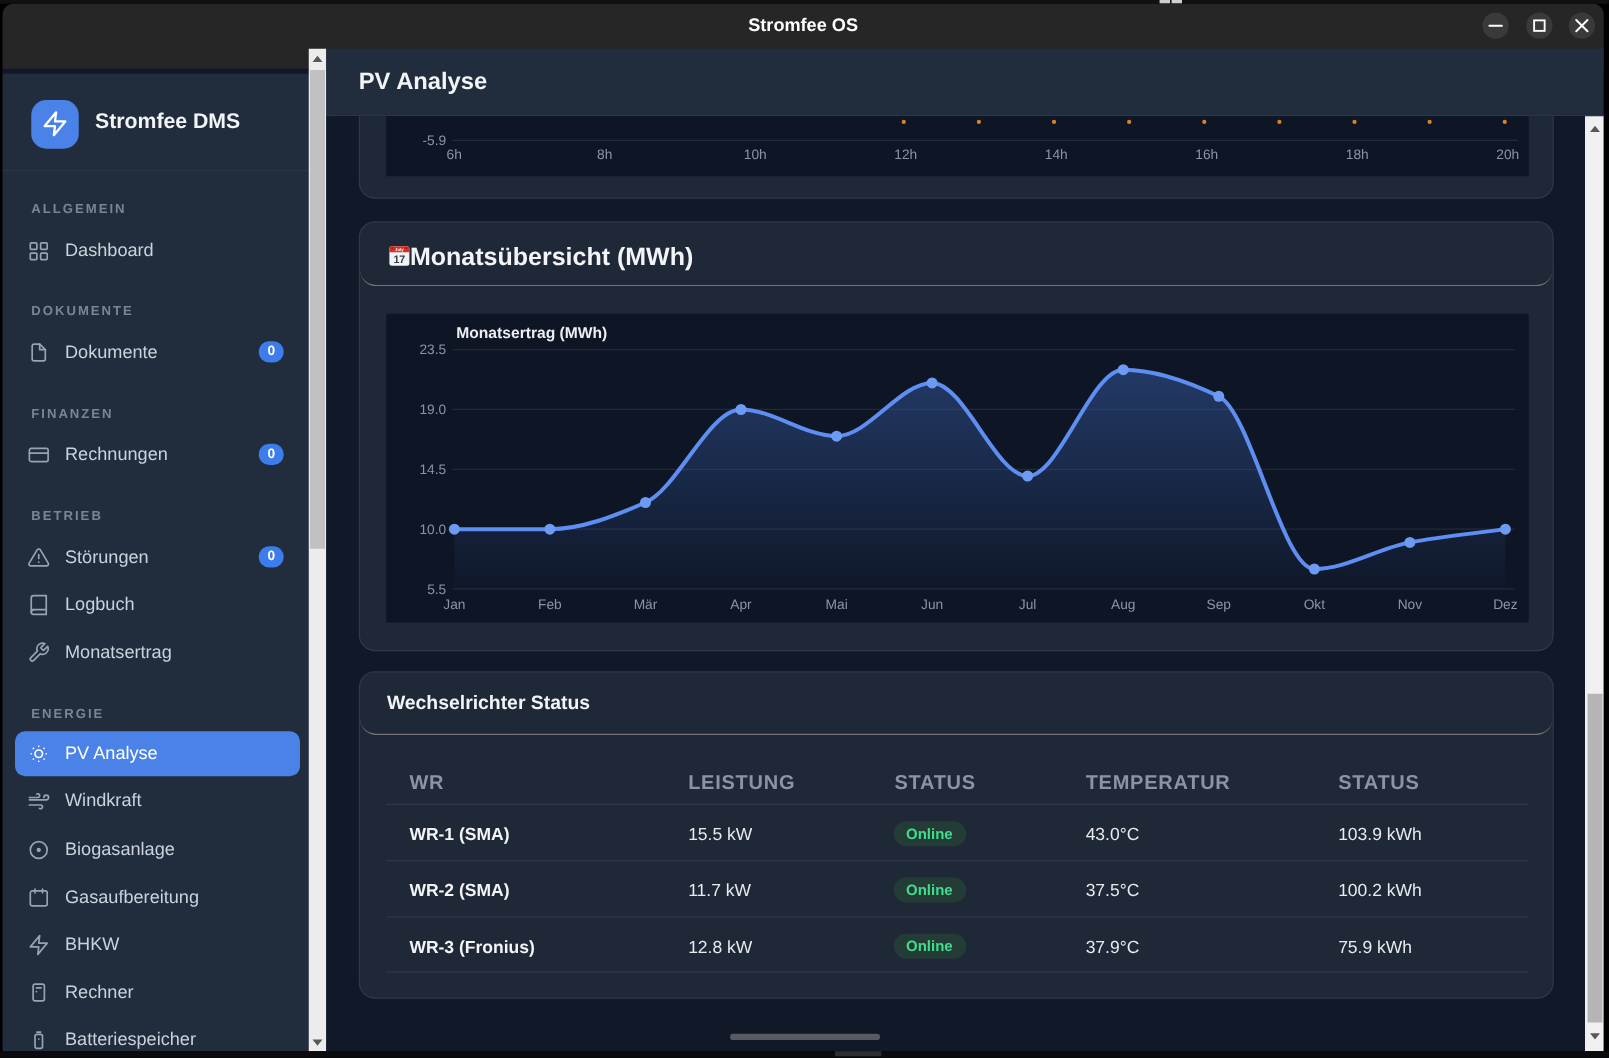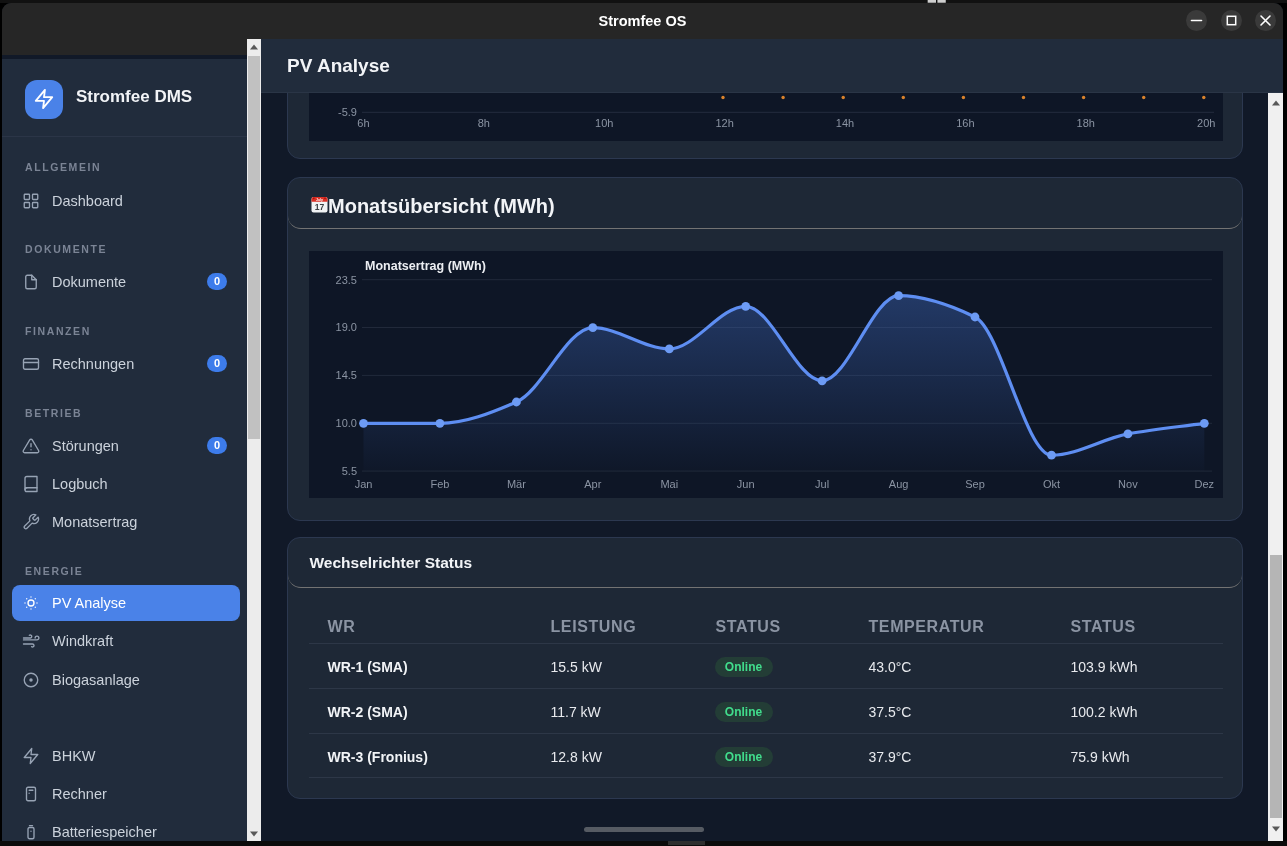--- a/index.html
+++ b/index.html
@@ -155,20 +155,27 @@
         </svg>
       <div class="lb">Windkraft</div>
     </div>
     <div class="sitem" style="top:603px">
       <svg class="ic" viewBox="0 0 24 24" fill="none" stroke="#97a3b4" stroke-width="1.8" stroke-linecap="round" stroke-linejoin="round">
           <circle cx="12" cy="12" r="9"></circle>
           <circle cx="12" cy="12" r="2.3" fill="#97a3b4" stroke="none"></circle>
         </svg>
       <div class="lb">Biogasanlage</div>
     </div>
+    <div class="sitem" style="top:641px">
+      <svg class="ic" viewBox="0 0 24 24" fill="none" stroke="#97a3b4" stroke-width="1.8" stroke-linecap="round" stroke-linejoin="round">
+          <rect x="3" y="5" width="18" height="16" rx="2"></rect>
+          <path d="M16 3v4M8 3v4"></path>
+        </svg>
+      <div class="lb">Gasaufbereitung</div>
+    </div>
     <div class="sitem" style="top:679px">
       <svg class="ic" viewBox="0 0 24 24" fill="none" stroke="#97a3b4" stroke-width="1.8" stroke-linecap="round" stroke-linejoin="round">
           <path d="M13 2 3 14h9l-1 8 10-12h-9l1-8z"></path>
         </svg>
       <div class="lb">BHKW</div>
     </div>
     <div class="sitem" style="top:717px">
       <svg class="ic" viewBox="0 0 24 24" fill="none" stroke="#97a3b4" stroke-width="1.8" stroke-linecap="round" stroke-linejoin="round">
           <rect x="6" y="3" width="12" height="18" rx="2"></rect>
           <path d="M9.5 7h5"></path>

